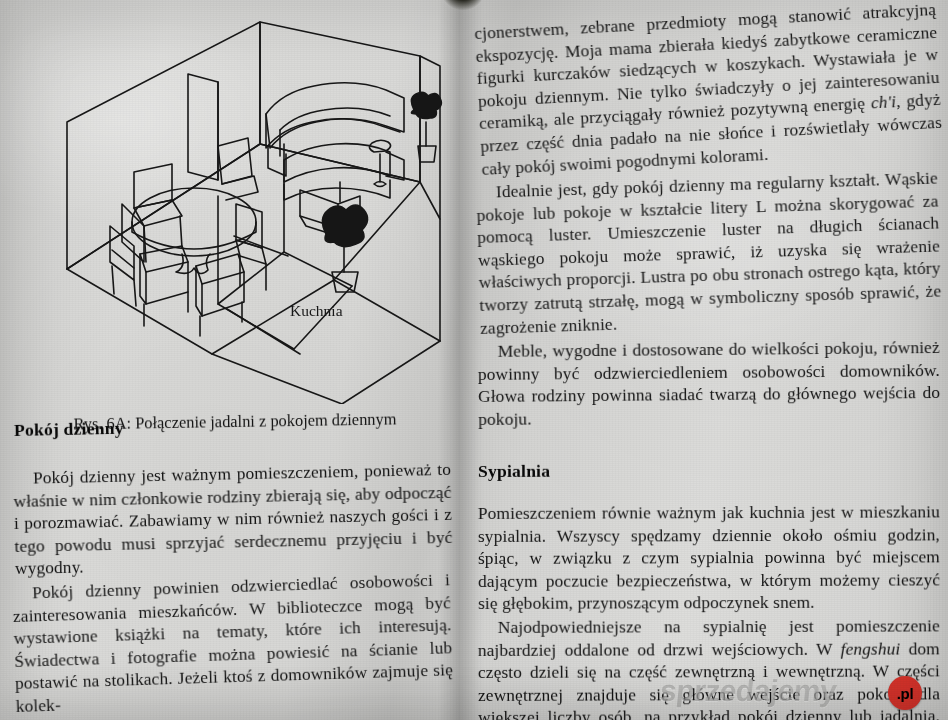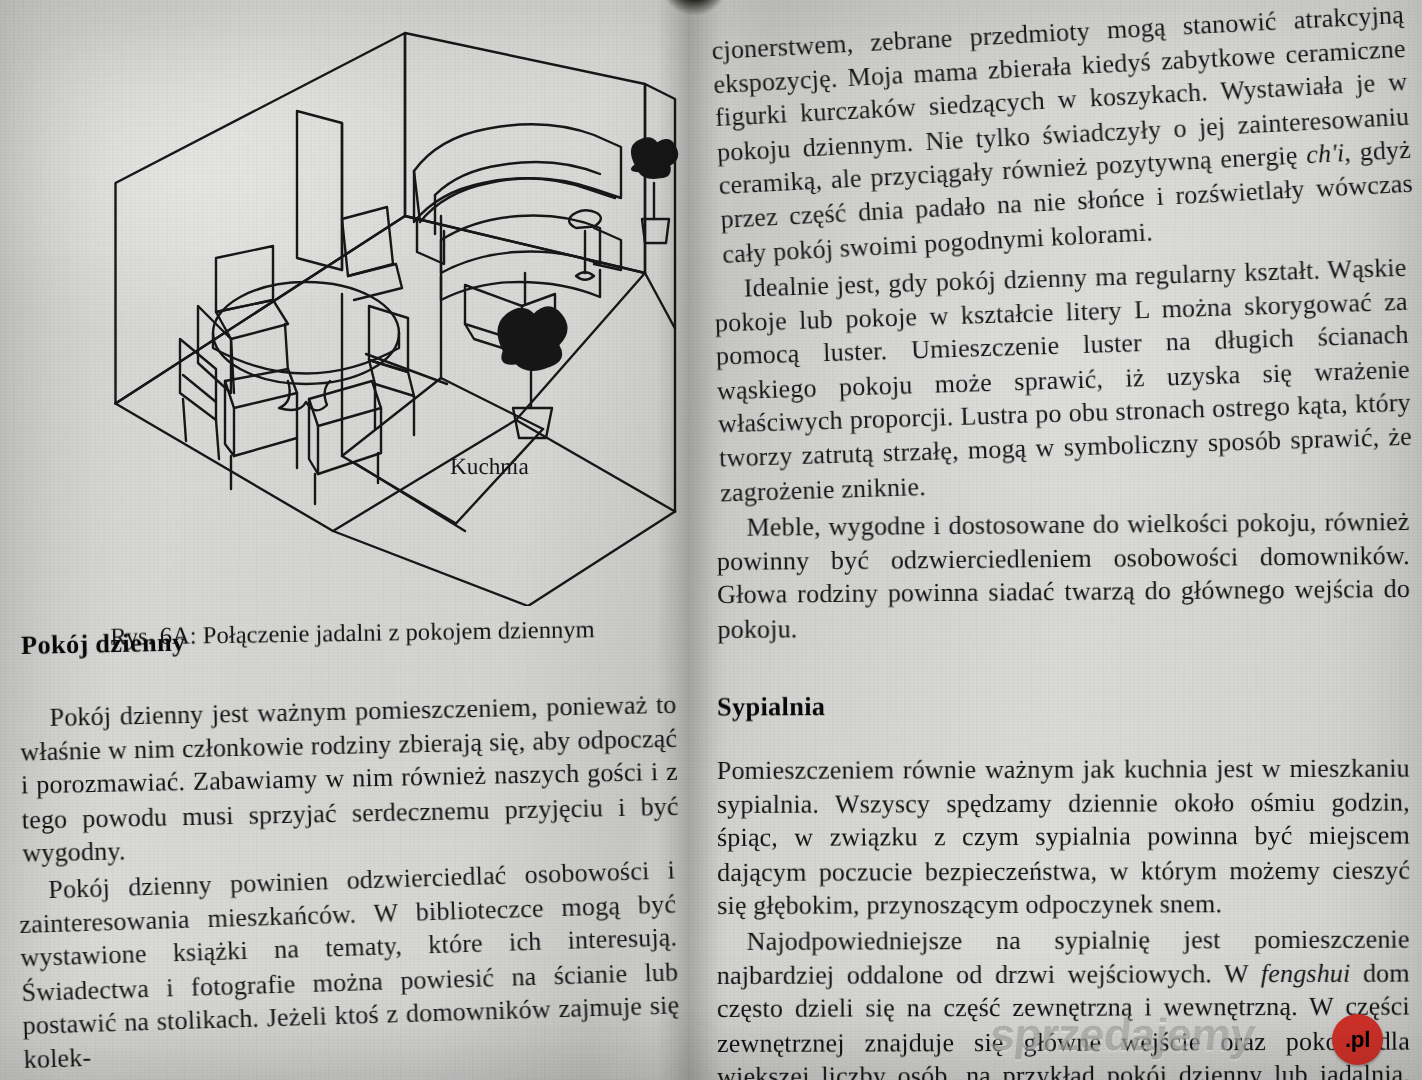--- a/index.html
+++ b/index.html
@@ -73,21 +73,21 @@
   
   .warp-a{transform:rotate(-1.2deg);transform-origin:left center;}
   .warp-b{transform:rotate(-3.0deg);transform-origin:left center;}
   .warp-c{transform:rotate(-1.8deg);transform-origin:left center;}
   .warp-d{transform:rotate(-0.5deg);transform-origin:left center;}
   .warp-e{transform:rotate(-0.2deg);transform-origin:left center;}
   .blurlite{filter:blur(.22px) contrast(1.1);}
   .blurmid{filter:blur(.38px) contrast(1.05);}
 
   
-  #figure{position:absolute;left:32px;top:4px;width:440px;height:400px;}
+  #figure{position:absolute;left:22px;top:4px;width:440px;height:400px;}
   #figure svg{display:block;width:440px;height:400px;filter:blur(.18px);}
   #fig-caption{position:absolute;left:20px;top:412px;width:430px;transform:rotate(-0.9deg);}
 
   
   #watermark{
     position:absolute;left:660px;top:658px;width:260px;height:58px;pointer-events:none;
   }
   #wm-text{
     position:absolute;left:0;top:16px;
     font-family:"Liberation Sans", sans-serif;

